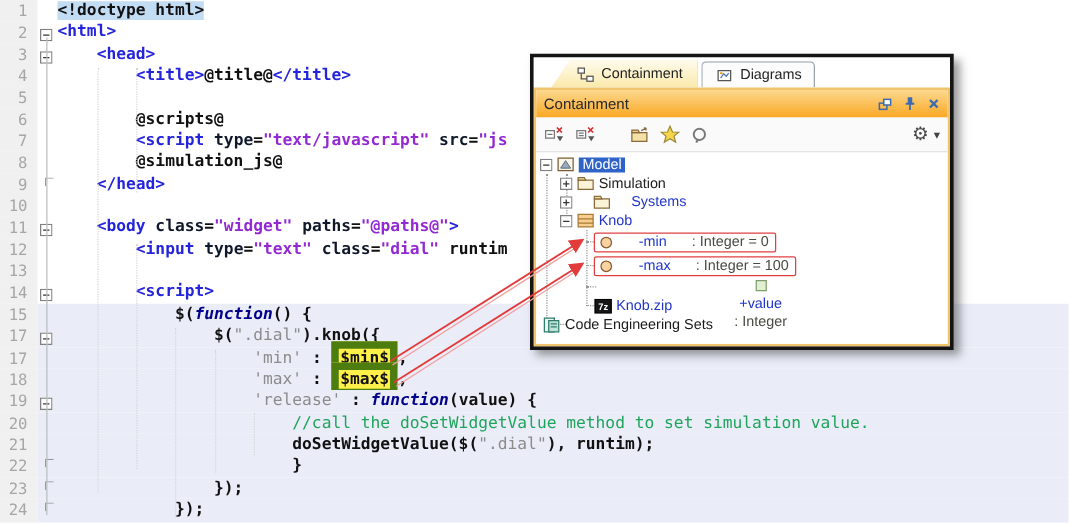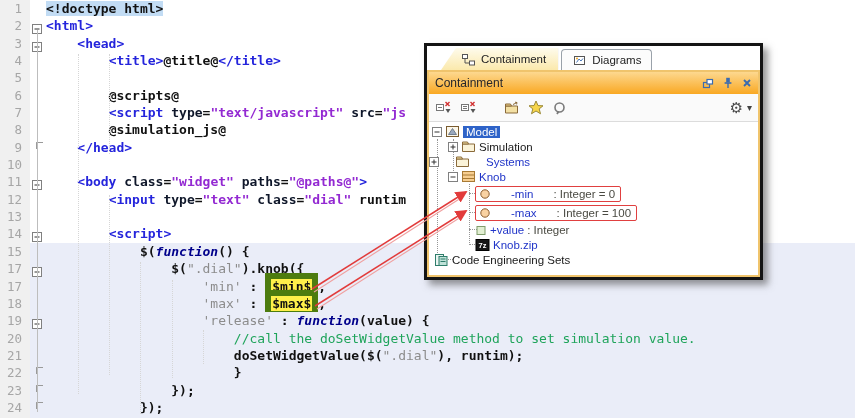--- a/index.html
+++ b/index.html
@@ -246,21 +246,21 @@
             </svg>
           </span>
           <span style="display: inline-flex;">
             <svg width="15" height="13">
               <path d="M1.5 4 L1.5 11.5 L13.5 11.5 L13.5 4 Z" fill="#FBF3D8" stroke="#8A6A3A"></path>
               <path d="M1.5 4 L1.5 2 L6.5 2 L7.5 4 Z" fill="#F3E0A4" stroke="#8A6A3A"></path>
             </svg>
           </span>
           <span class="tname black">Simulation</span>
         </div>
-        <div class="trow" style="top: 32px; height: 15px;  gap: 16px;">
+        <div class="trow" style="top: 32px; height: 15px; padding-left: 19px; gap: 16px;">
           <span style="display: inline-flex;">
             <svg width="10" height="10">
               <rect x="0.5" y="0.5" width="9" height="9" fill="#fff" stroke="#808080"></rect>
               <line x1="2.5" y1="5" x2="7.5" y2="5" stroke="#333" stroke-width="1"></line>
               <line x1="5" y1="2.5" x2="5" y2="7.5" stroke="#333" stroke-width="1"></line>
             </svg>
           </span>
           <span style="display: inline-flex;">
             <svg width="15" height="13">
               <path d="M1.5 4 L1.5 11.5 L13.5 11.5 L13.5 4 Z" fill="#FBF3D8" stroke="#8A6A3A"></path>
@@ -300,21 +300,21 @@
           <span class="redbox">
             <span style="display: inline-flex;">
               <svg width="12" height="12">
                 <circle cx="6" cy="6" r="4.2" fill="#F9D2A2" stroke="#8A5C2E"></circle>
               </svg>
             </span>
             <span class="tname">-max</span>
             <span class="tdetail"> : Integer = 100</span>
           </span>
         </div>
-        <div class="trow" style="top: 100px; height: 15px; padding-left: 46px;">
+        <div class="trow" style="top: 100px; height: 15px; padding-left: 46px; flex-direction: column;">
           <span style="display: inline-flex;">
             <svg width="12" height="12">
               <rect x="2" y="2.5" width="8" height="8" fill="#E2EFD2" stroke="#7F9C6B"></rect>
             </svg>
           </span>
           <span class="tname">+value</span>
           <span class="tdetail"> : Integer</span>
         </div>
         <div class="trow" style="top: 115px; height: 15px; padding-left: 46px;">
           <span style="display: inline-flex;">

